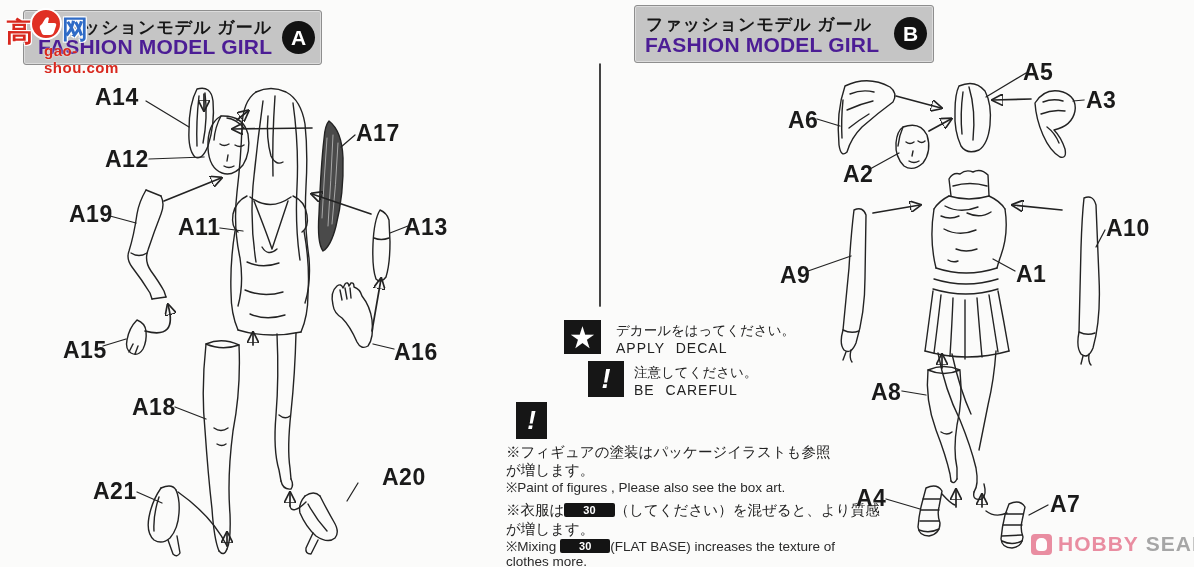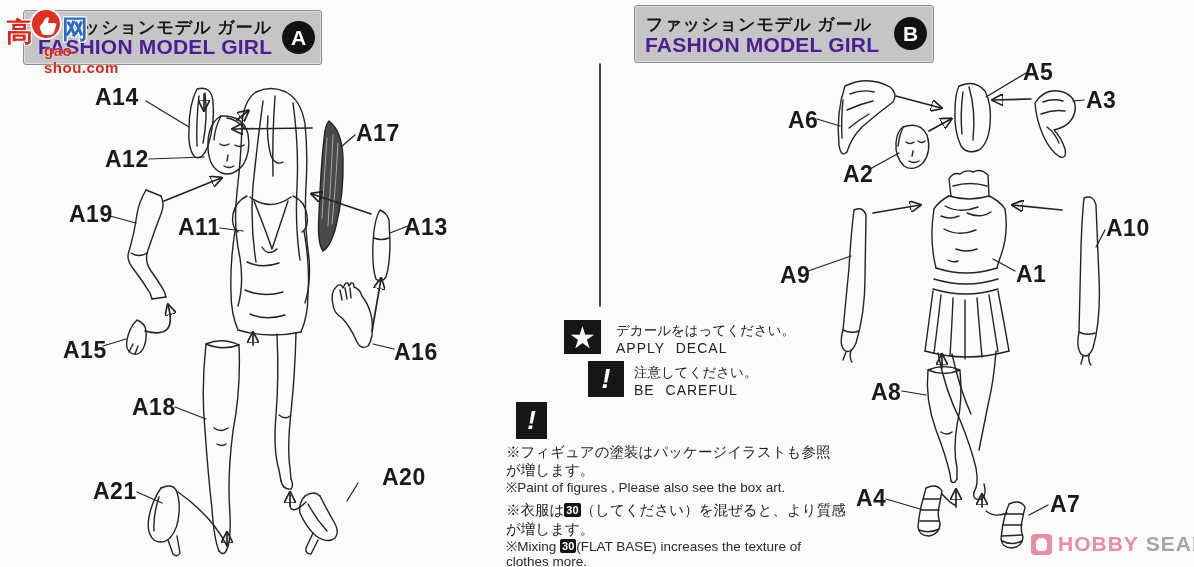--- a/index.html
+++ b/index.html
@@ -25,21 +25,21 @@
   .ink path.light { stroke:#a8a8a8; stroke-width:1; }
   .ink path.divider { stroke-width:1.7; }
   
   .icon-box { position:absolute; background:#161616; color:#fff; text-align:center; }
   .legend-jp { position:absolute; font-size:13.5px; white-space:nowrap; color:#222; }
   .legend-en { position:absolute; font-size:14px; font-weight:normal; letter-spacing:1px; word-spacing:6px; white-space:nowrap; color:#222; }
   
   .note-jp { position:absolute; font-size:14.5px; white-space:nowrap; color:#232323; }
   .note-en { position:absolute; font-size:13.5px; white-space:nowrap; color:#2a2a2a; }
   .badge30 { display:inline-block; background:#141414; color:#fff; font-weight:bold; font-size:11px;
-             line-height:14px; padding:0 2px; border-radius:2px; vertical-align:1px; }
+             line-height:14px; padding:0 19px; border-radius:2px; vertical-align:1px; }
   
   .wm-gao { position:absolute; left:4px; top:12px; width:130px; height:45px; z-index:6; }
   .wm-gao .c1 { position:absolute; left:2px; top:2px; font-size:27px; font-weight:bold; color:#d8281e;
                 text-shadow:-1px -1px 0 #fff,1px -1px 0 #fff,-1px 1px 0 #fff,1px 1px 0 #fff; }
   .wm-gao .c2 { position:absolute; left:58px; top:0px; font-size:26px; font-weight:bold; color:#2f6bc6;
                 text-shadow:-1px -1px 0 #fff,1px -1px 0 #fff,-1px 1px 0 #fff,1px 1px 0 #fff; }
   .wm-gao .thumb { position:absolute; left:26px; top:-4px; width:32px; height:32px; background:#e03024;
                    border:2px solid #fff; border-radius:50%; box-sizing:border-box; }
   .wm-gao .sub { position:absolute; left:0px; top:30px; font-size:15px; font-weight:bold; color:#d8281e;
                  letter-spacing:0.5px; text-shadow:0 0 2px #fff;margin-left:40px; }

